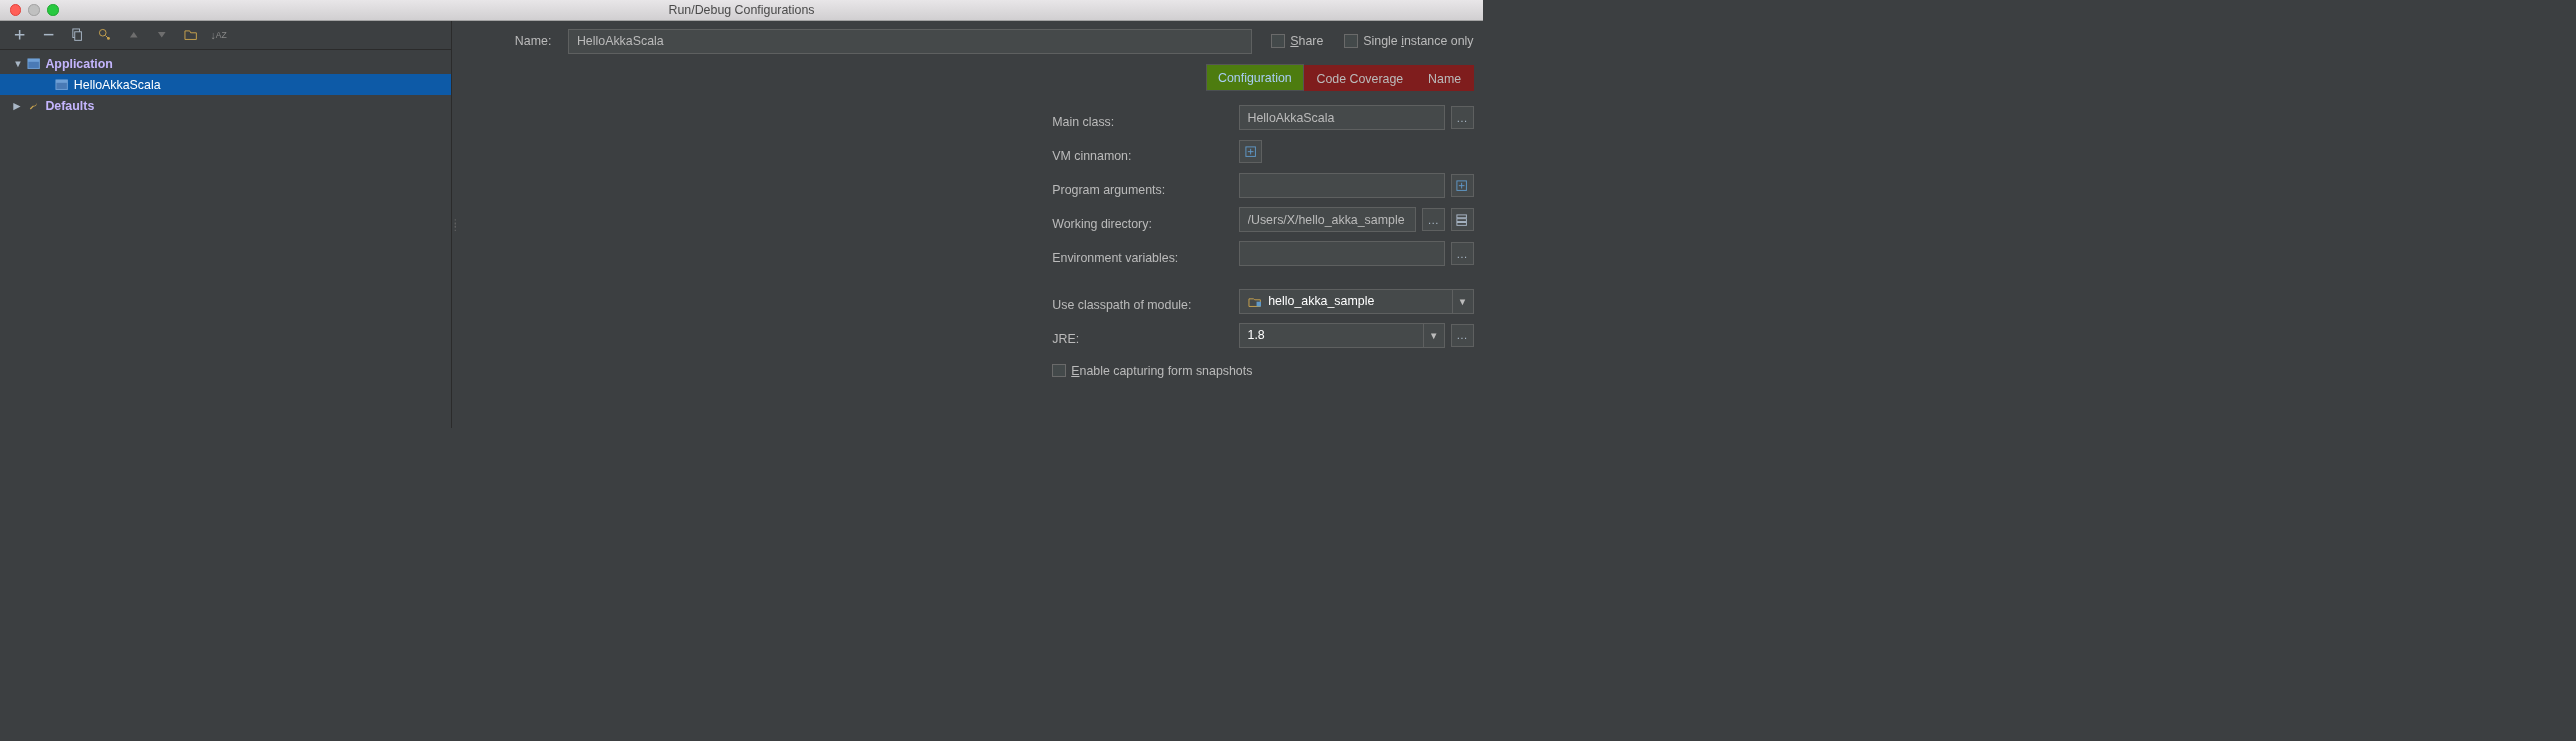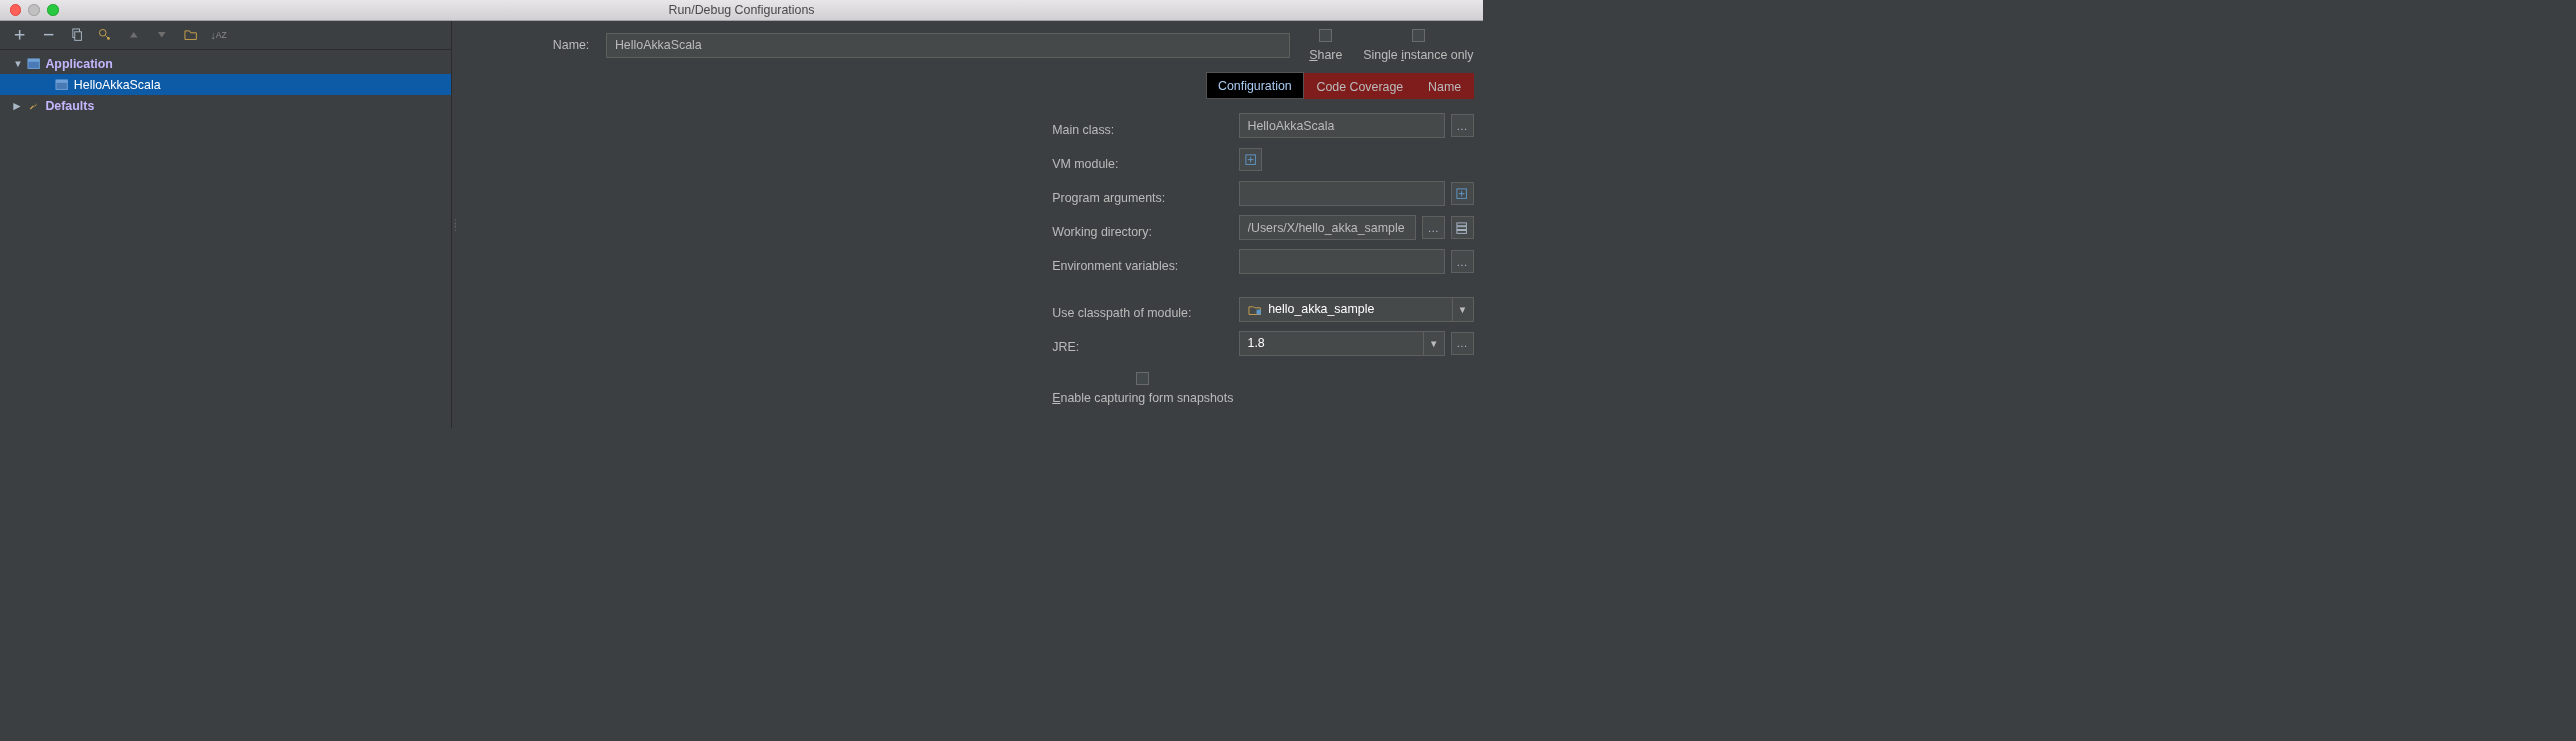--- a/index.html
+++ b/index.html
@@ -132,21 +132,20 @@
   color: #bbbbbb;
   padding: 0 7.6px;
   font-size: 12.4px;
 }
 .spacer { flex: 1; }
 .chk {
   display: flex;
   align-items: center;
   gap: 5.7px;
   cursor: pointer;
-  flex-direction: column;
 }
 .chk-box {
   width: 13.3px; height: 13.3px;
   background: #43494a;
   border: 1px solid #6a6a6a;
 }
 .chk-label { color: #bbbbbb; }
 
 
 .tabs {
@@ -159,21 +158,21 @@
   padding: 5.7px 11.4px;
   background: #7f1d1d;
   border: 1px solid transparent;
   border-bottom: none;
   color: #bbbbbb;
   cursor: pointer;
   position: relative;
   top: 1px;
 }
 .tab.active {
-  background: #000000;
+  background: #4d7c0f;
   border: 1px solid #555;
   border-bottom: 1px solid #4b5052;
   color: #a9cdf5;
 }
 
 
 .form {
   padding: 9.5px 0 0 0;
 }
 .form-row {
@@ -361,21 +360,21 @@
       <div class="tab">Name</div>
     </div>
 
     <div class="form">
       <div class="form-row">
         <span class="form-label">Main class:</span>
         <input class="form-input" value="HelloAkkaScala" style="">
         <span class="icon-btn">…</span>
       </div>
       <div class="form-row">
-        <span class="form-label">VM module:</span>
+        <span class="form-label">VM cinnamon:</span>
         <span class="icon-btn">
           <svg width="13.3" height="13.3" viewBox="0 0 14 14">
               <rect x="2" y="2" width="10" height="10" fill="none" stroke="#5f98c7"></rect>
               <path d="M4 7h6M7 4v6" stroke="#5f98c7"></path>
             </svg>
         </span>
       </div>
       <div class="form-row">
         <span class="form-label">Program arguments:</span>
         <input class="form-input" value="" style="">

